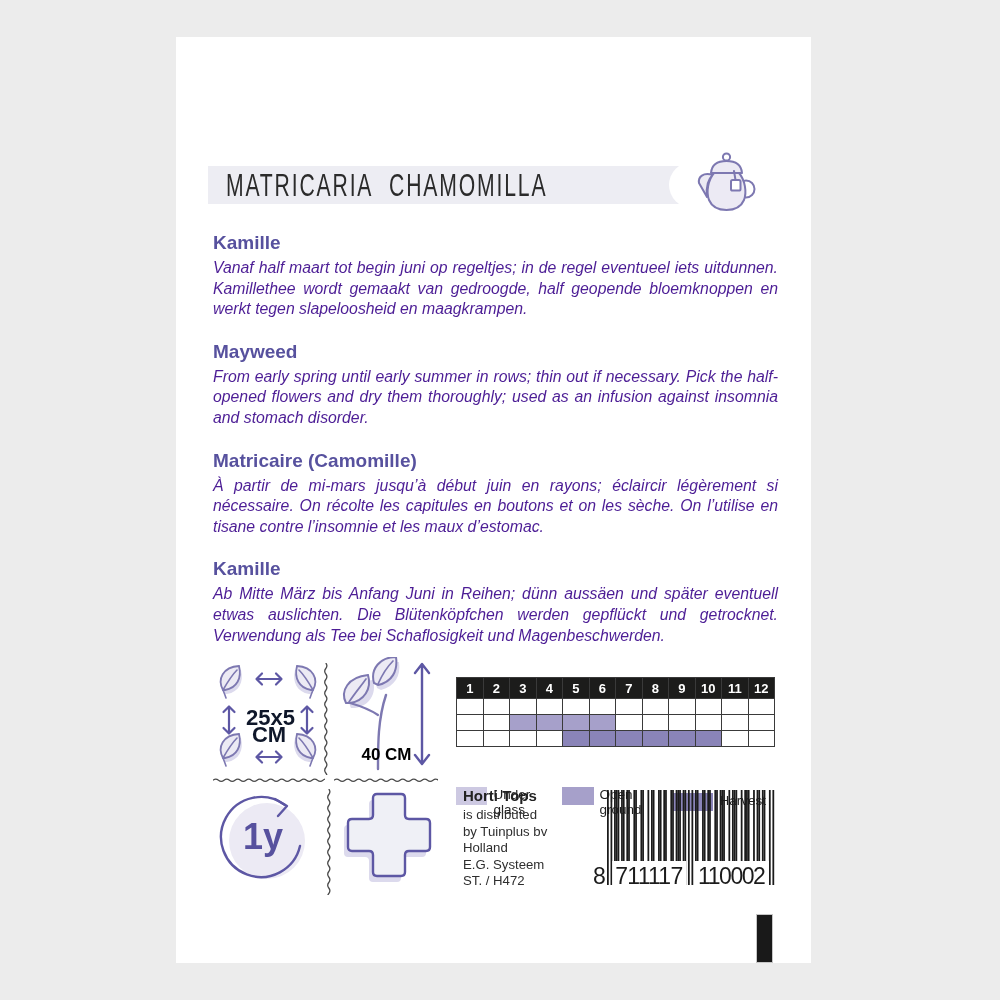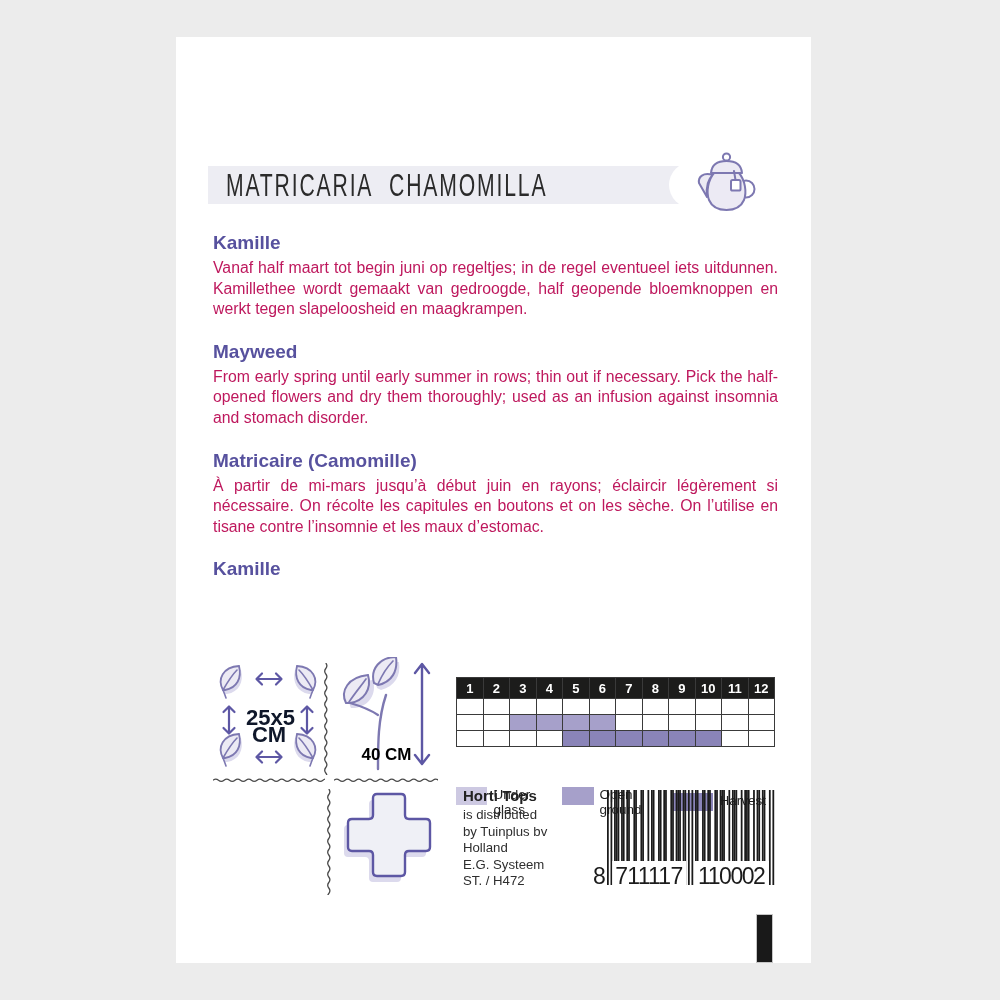--- a/index.html
+++ b/index.html
@@ -10,21 +10,21 @@
   .banner{position:absolute;left:32px;top:129px;width:485px;height:38px;background:#ededf3;}
   .banner-notch{position:absolute;left:493px;top:125px;width:46px;height:46px;border-radius:50%;background:#ffffff;}
   .title{position:absolute;left:50px;top:129px;height:38px;line-height:38px;font-size:23px;color:#2b2b2b;
          letter-spacing:2px;word-spacing:10px;font-weight:500;transform:scale(.92,1.38);transform-origin:left center;white-space:nowrap;}
   .teapot{position:absolute;left:517px;top:112px;}
 
   
   .content{position:absolute;left:37px;top:191px;width:565px;}
   .section{margin:0 0 21px 0;}
   .section h3{margin:4px 0 4px 0;font-size:19px;font-weight:700;color:#57519e;}
-  .section p{margin:0;font-size:15.8px;line-height:20.6px;color:#be185d;text-align:justify;}
+  .section p{margin:0;font-size:15.8px;line-height:20.6px;color:#4c1d95;text-align:justify;font-style:italic;}
 
   
   .iconbox{position:absolute;}
   .wave{position:absolute;}
   .spacing-box{left:37px;top:626px;width:110px;height:112px;}
   .leaf{position:absolute;}
   .spc-label{position:absolute;left:33px;top:46px;width:46px;text-align:center;color:#0f172a;font-weight:700;
              font-size:22px;line-height:17px;}
   .plant-box{left:158px;top:620px;width:105px;height:116px;}
   .height-label{position:absolute;left:158px;top:708px;width:105px;text-align:center;color:#000000;font-weight:700;font-size:17px;}
@@ -81,20 +81,21 @@
       <div class="section">
         <h3>Mayweed</h3>
         <p>From early spring until early summer in rows; thin out if necessary. Pick the half-opened flowers and dry them thoroughly; used as an infusion against insomnia and stomach disorder.</p>
       </div>
       <div class="section">
         <h3>Matricaire (Camomille)</h3>
         <p>À partir de mi-mars jusqu’à début juin en rayons; éclaircir légèrement si nécessaire. On récolte les capitules en boutons et on les sèche. On l’utilise en tisane contre l’insomnie et les maux d’estomac.</p>
       </div>
       <div class="section">
         <h3>Kamille</h3>
+        <p>Ab Mitte März bis Anfang Juni in Reihen; dünn aussäen und später eventuell etwas auslichten. Die Blütenköpfchen werden gepflückt und getrocknet. Verwendung als Tee bei Schaflosigkeit und Magenbeschwerden.</p>
       </div>
     </div>
 
     <div class="iconbox spacing-box">
       <svg class="leaf" style="left:4px;top:2px" width="28" height="34" viewBox="0 0 28 34">
         <path d="M6,27 C0,16 6,4 22,3 C25,15 20,25 8,27 Z" fill="#dcdaed" stroke="none" transform="translate(2,2)"></path>
         <path d="M6,25 C0,14 6,2 22,1 C25,13 20,23 8,25 Z" fill="#eceaf4" stroke="#7d78b1" stroke-width="1.8"></path>
         <path d="M6,25 C10,18 14,11 20,5 M6,25 Q8,30 9,33" fill="none" stroke="#7d78b1" stroke-width="1.6" stroke-linecap="round"></path>
       </svg>
       <svg class="leaf" style="left:78px;top:2px;transform:scaleX(-1)" width="28" height="34" viewBox="0 0 28 34">
@@ -228,20 +229,28 @@
         <div class="legend-item">
           <span class="legend-swatch" style="background: rgb(166, 160, 202);"></span>
           <span class="legend-label">Open ground</span>
         </div>
         <div class="legend-item">
           <span class="legend-swatch" style="background: rgb(138, 132, 184);"></span>
           <span class="legend-label">Harvest</span>
         </div>
       </div>
 
+    <div class="iconbox cycle-box">
+      <svg width="96" height="96" viewBox="0 0 96 96">
+        <circle cx="52" cy="52" r="38" fill="#eceaf4"></circle>
+        <path d="M85,57 A40,40 0 1 1 70,16" fill="none" stroke="#5d57a4" stroke-width="2.4" stroke-linecap="round"></path>
+        <path d="M60,10 L72,17 L63,27" fill="none" stroke="#5d57a4" stroke-width="2.4" stroke-linecap="round" stroke-linejoin="round"></path>
+      </svg>
+      <div class="cycle-label">1y</div>
+    </div>
 
     <div class="iconbox cross-box">
       <svg width="92" height="92" viewBox="0 0 92 92">
         <path d="M33,4 H57 Q61,4 61,8 V25 Q61,29 65,29 H82 Q86,29 86,33 V57 Q86,61 82,61 H65 Q61,61 61,65 V82 Q61,86 57,86 H33 Q29,86 29,82 V65 Q29,61 25,61 H8 Q4,61 4,57 V33 Q4,29 8,29 H25 Q29,29 29,25 V8 Q29,4 33,4 Z" fill="#dcdaed" transform="translate(-4,6)"></path>
         <path d="M33,4 H57 Q61,4 61,8 V25 Q61,29 65,29 H82 Q86,29 86,33 V57 Q86,61 82,61 H65 Q61,61 61,65 V82 Q61,86 57,86 H33 Q29,86 29,82 V65 Q29,61 25,61 H8 Q4,61 4,57 V33 Q4,29 8,29 H25 Q29,29 29,25 V8 Q29,4 33,4 Z" fill="#eff0f6" stroke="#5d57a4" stroke-width="2.4"></path>
       </svg>
     </div>
 
     <div class="distributor">
       <div class="dname">Horti Tops</div>

